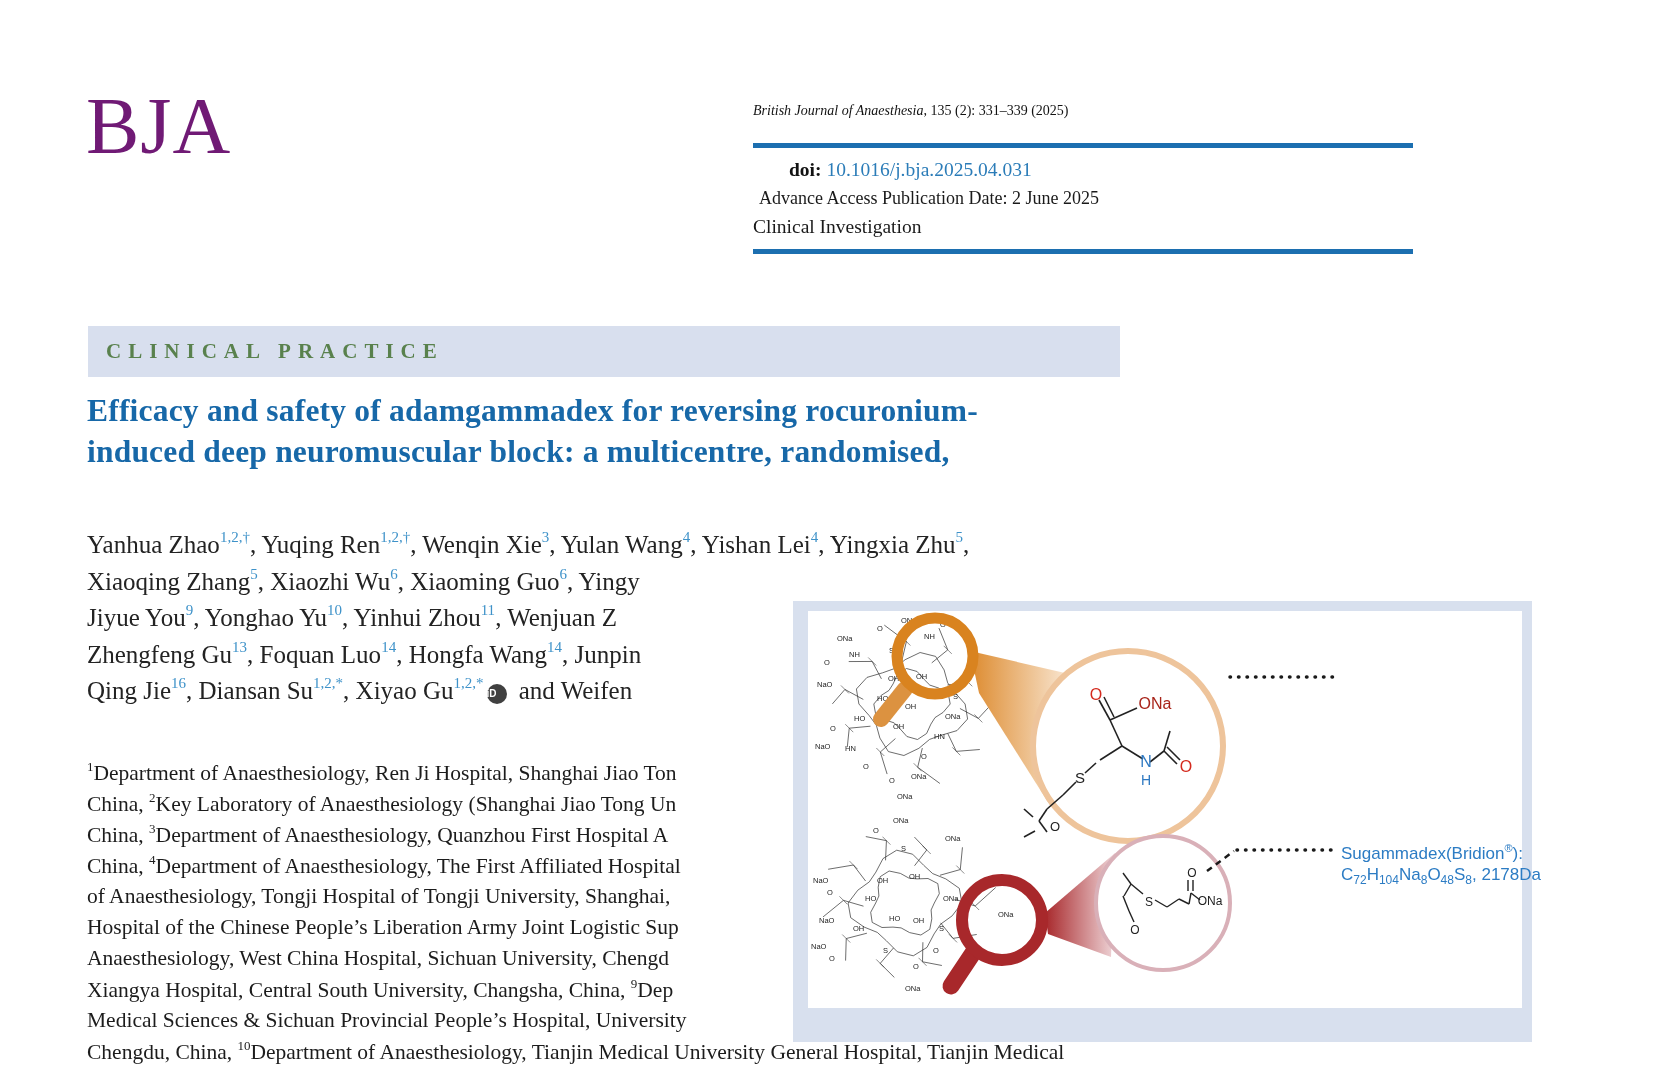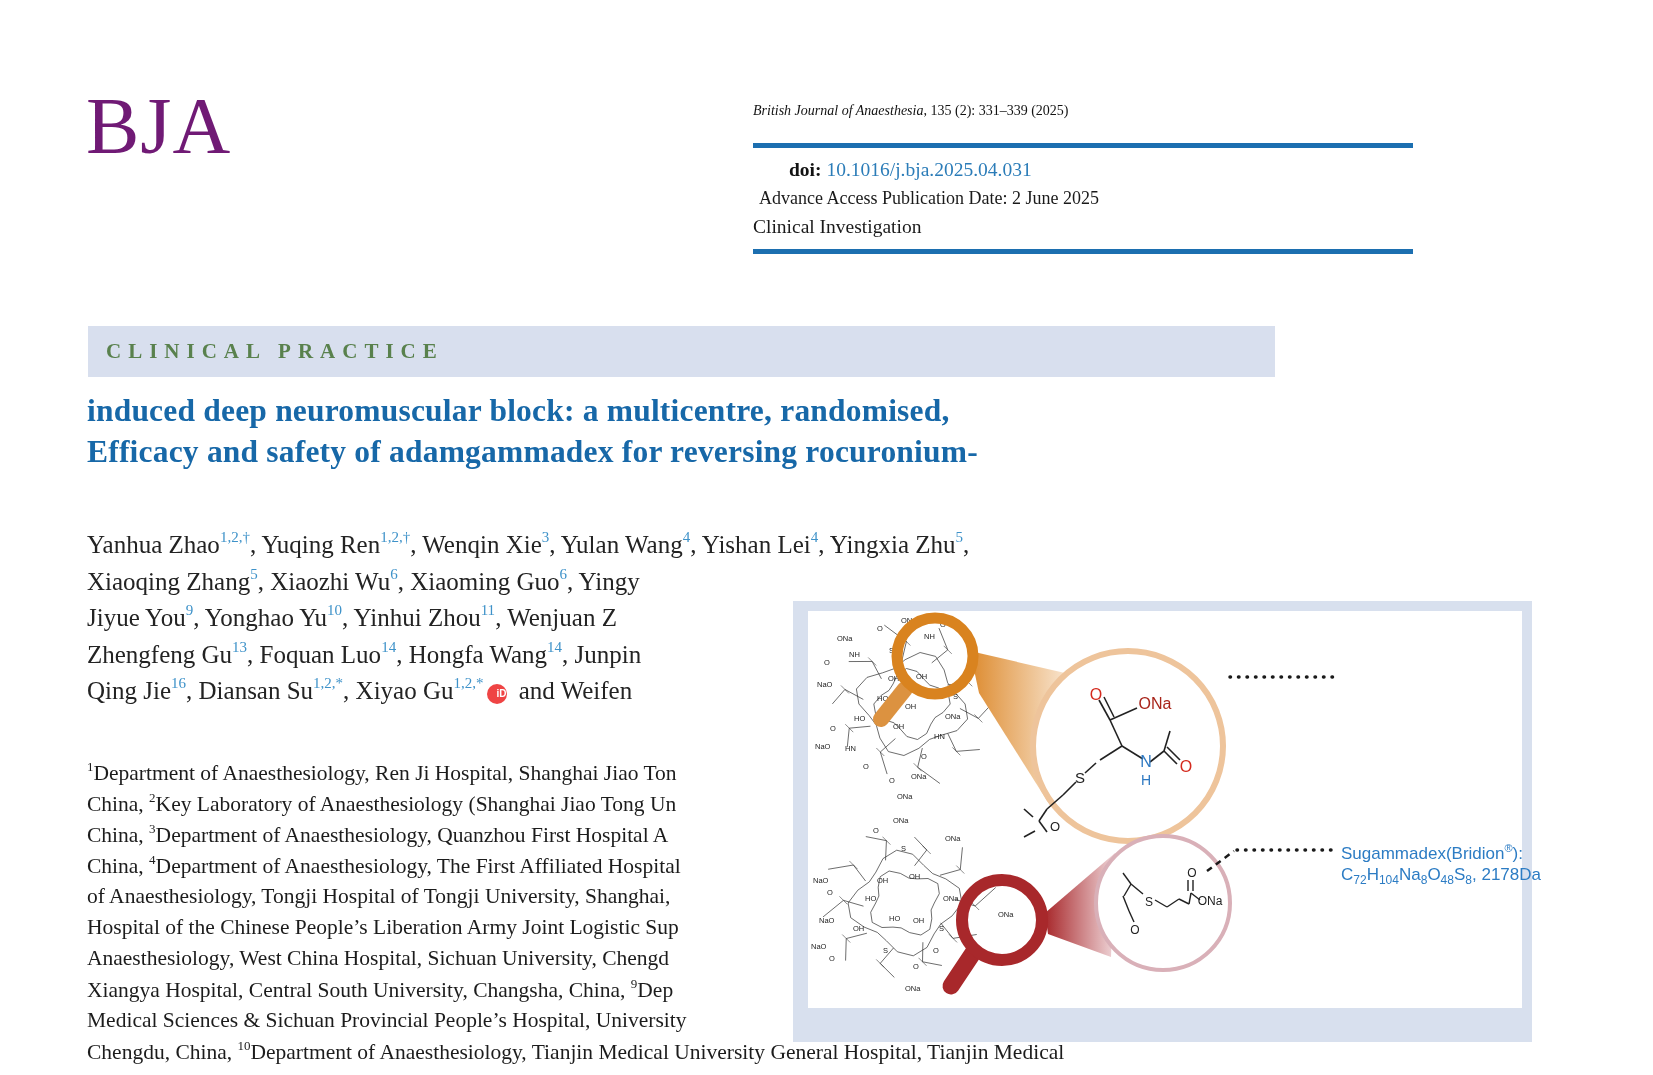--- a/index.html
+++ b/index.html
@@ -14,36 +14,36 @@
   .cite .jname{font-style:italic;}
   .mrule{position:absolute;left:0;width:660px;height:5px;background:#1c6fb0;}
   .rule1{top:40px;} .rule2{top:146px;}
   .doi-row{position:absolute;left:0;top:56px;font-size:19.5px;white-space:nowrap;}
   .doi-row .doi-label{font-weight:bold;color:#121212;margin-left:36px;}
   .doi-row a{color:#2b7cb8;text-decoration:none;}
   .adv-row{position:absolute;left:0;top:85px;font-size:18px;white-space:nowrap;margin-left:6px;}
   .type-row{position:absolute;left:0;top:113px;font-size:19.5px;white-space:nowrap;}
 
   
-  .banner{position:absolute;left:88px;top:326px;width:1187px;height:51px;background:#d8dfee;}
+  .banner{position:absolute;left:88px;top:326px;width:1032px;height:51px;background:#d8dfee;}
   .banner-label{position:absolute;left:18px;top:0;line-height:51px;font-size:21px;
                 letter-spacing:7px;color:#59814d;font-weight:600;}
 
   
   .title{position:absolute;left:87px;top:390px;width:1250px;font-weight:bold;
          color:#1768a8;font-size:31.5px;line-height:41px;letter-spacing:.2px;}
 
   
   .authors{position:absolute;left:87px;top:531px;width:1520px;font-size:25px;
            color:#232323;}
   .author-line{height:36.6px;white-space:nowrap;}
   .authors sup{font-size:15px;color:#3e92c9;position:relative;top:-2px;letter-spacing:0;}
-  .orcid{display:inline-block;width:20px;height:20px;border-radius:50%;background:#ef4444;
+  .orcid{display:inline-block;width:20px;height:20px;border-radius:50%;background:#404040;
          color:#fff;font-family:"Liberation Sans",sans-serif;font-weight:bold;font-size:10px;
-         text-align:right;line-height:20px;margin:0 6px 0 3px;position:relative;top:-3px;}
+         text-align:left;line-height:20px;margin:0 6px 0 3px;position:relative;top:-3px;}
 
   
   .affils{position:absolute;left:87px;top:760px;width:1480px;font-size:21.5px;color:#1c1c1c;}
   .affil-line{height:31px;white-space:nowrap;}
   .affils sup{font-size:13px;color:#1c1c1c;position:relative;top:-1px;}
 
   
   .figpanel{position:absolute;left:793px;top:601px;width:739px;height:441px;background:#d8e0ee;}
   .figpanel svg{position:absolute;left:0;top:0;}
   .figcaption{position:absolute;left:55px;top:413px;font-size:15.5px;color:#222;white-space:nowrap;}
@@ -68,22 +68,22 @@
     <div class="adv-row">Advance Access Publication Date: 2 June 2025</div>
     <div class="type-row">Clinical Investigation</div>
     <div class="mrule rule2"></div>
   </div>
 
   <div class="banner">
     <div class="banner-label">CLINICAL PRACTICE</div>
   </div>
 
   <div class="title">
+    <div>Efficacy and safety of adamgammadex for reversing rocuronium-</div>
     <div>induced deep neuromuscular block: a multicentre, randomised,</div>
-    <div>Efficacy and safety of adamgammadex for reversing rocuronium-</div>
   </div>
 
   <div class="authors">
       <div class="author-line"><span>Yanhua Zhao</span><sup>1,2,†</sup><span>, </span><span>Yuqing Ren</span><sup>1,2,†</sup><span>, </span><span>Wenqin Xie</span><sup>3</sup><span>, </span><span>Yulan Wang</span><sup>4</sup><span>, </span><span>Yishan Lei</span><sup>4</sup><span>, </span><span>Yingxia Zhu</span><sup>5</sup><span>,</span></div>
       <div class="author-line"><span>Xiaoqing Zhang</span><sup>5</sup><span>, </span><span>Xiaozhi Wu</span><sup>6</sup><span>, </span><span>Xiaoming Guo</span><sup>6</sup><span>, Yingy</span></div>
       <div class="author-line"><span>Jiyue You</span><sup>9</sup><span>, </span><span>Yonghao Yu</span><sup>10</sup><span>, </span><span>Yinhui Zhou</span><sup>11</sup><span>, Wenjuan Z</span></div>
       <div class="author-line"><span>Zhengfeng Gu</span><sup>13</sup><span>, </span><span>Foquan Luo</span><sup>14</sup><span>, </span><span>Hongfa Wang</span><sup>14</sup><span>, Junpin</span></div>
       <div class="author-line"><span>Qing Jie</span><sup>16</sup><span>, </span><span>Diansan Su</span><sup>1,2,*</sup><span>, </span><span>Xiyao Gu</span><sup>1,2,*</sup><span class="orcid">iD</span><span> and Weifen</span></div>
     </div>
 

